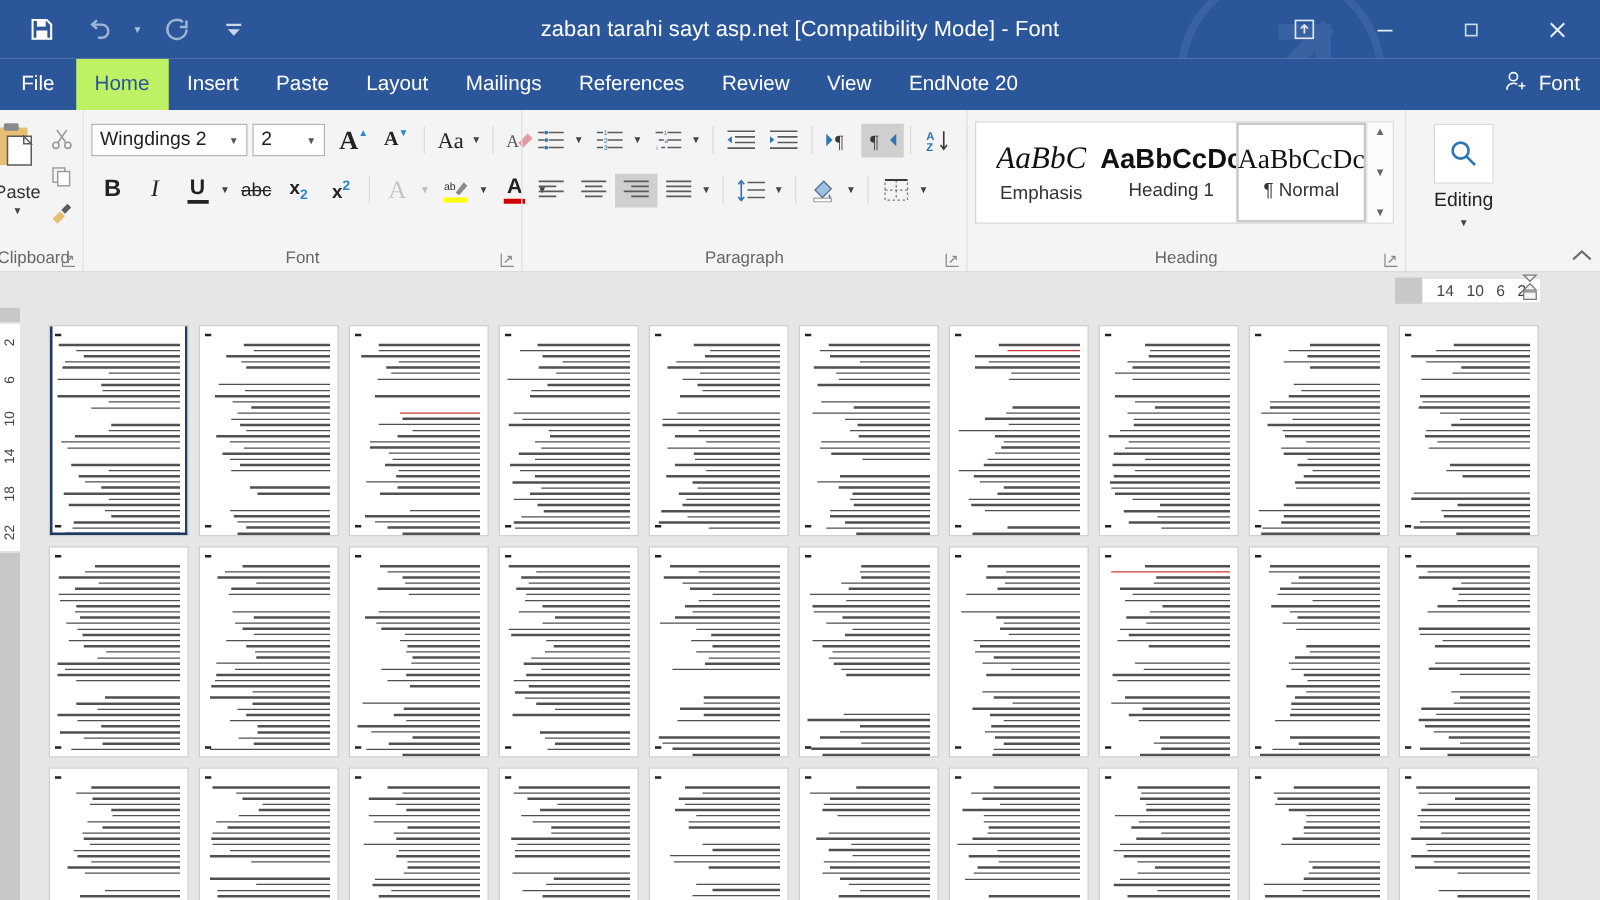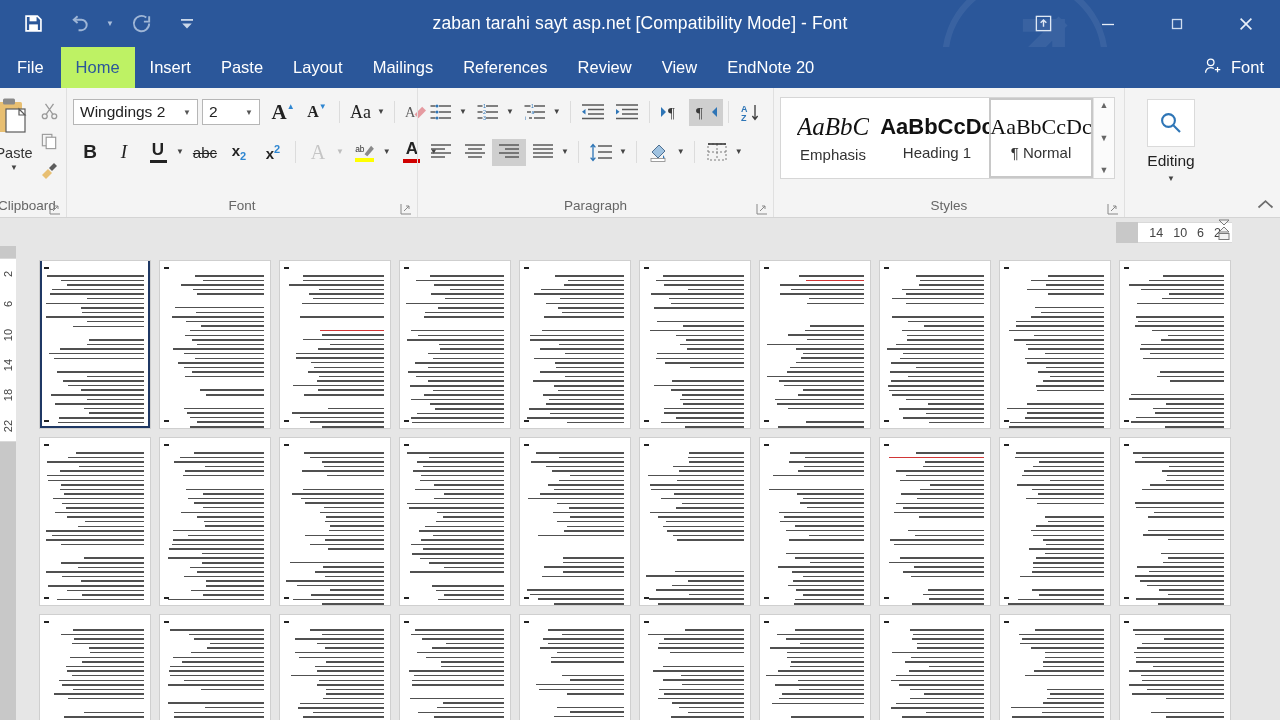--- a/index.html
+++ b/index.html
@@ -568,21 +568,21 @@
           <div class="style-prev sp-n">AaBbCcDc</div>
           <div class="style-name">¶ Normal</div>
         </div>
         <div class="style-scroll">
           <span class="ss-btn">▲</span>
           <span class="ss-btn">▼</span>
           <span class="ss-btn">▼</span>
         </div>
       </div>
     </div>
-    <div class="group-label">Styles</div>
+    <div class="group-label">Heading</div>
     <div class="dlg-launcher">
       <svg width="12" height="12" viewBox="0 0 12 12" fill="none" stroke="#888" stroke-width="1">
           <path d="M1 1v10h10"></path>
           <path d="M4 8 L9 3 M9 3 H6 M9 3 V6"></path>
         </svg>
     </div>
   </div>
 
   <div class="group g-edit">
     <div class="group-body" style="justify-content:center;">

